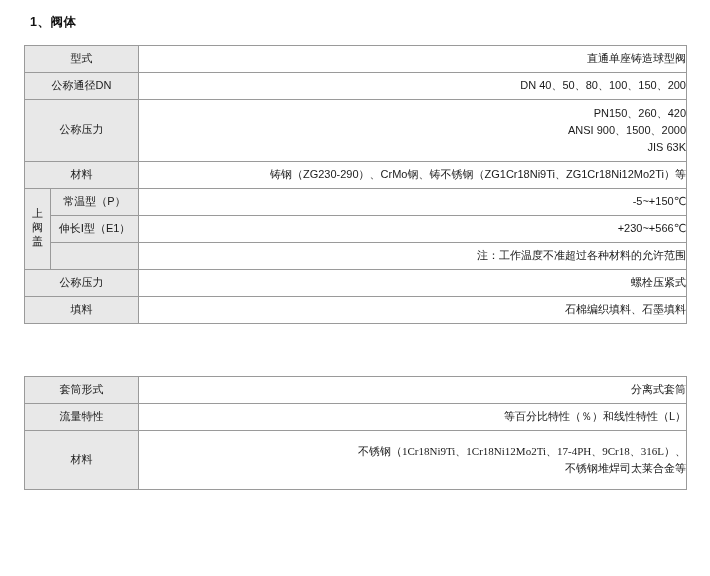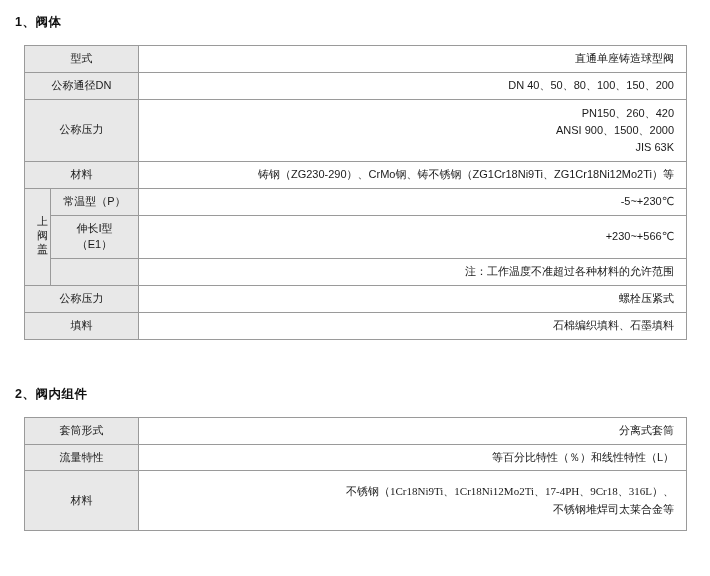--- a/index.html
+++ b/index.html
@@ -18,38 +18,38 @@
   .page {
     position: relative;
     width: 710px;
     height: 576px;
     box-sizing: border-box;
   }
   .section-title {
     font-size: 12.5px;
     font-weight: bold;
     color: #111111;
-    padding-left: 15px;
+    padding-left: 30px;
     letter-spacing: 0.5px;
   }
   .sec1-title { padding-top: 14px; }
   .sec2-title { padding-top: 8px; }
 
   table.spec {
     border-collapse: collapse;
     width: 662px;
     margin-left: 24px;
     margin-top: 14px;
     table-layout: fixed;
   }
   table.spec td {
     border: 1px solid #9a9a9a;
     font-size: 11px;
     line-height: 1.45;
-    padding: 5px 12px;
+    padding: 5px 0;
     vertical-align: middle;
   }
   td.label {
     background: #e8e8e8;
     text-align: center;
     color: #1a1a1a;
   }
   td.value {
     background: #ffffff;
     text-align: right;
@@ -103,21 +103,21 @@
           <div>JIS 63K</div>
         </td>
       </tr>
       <tr>
         <td class="label" colspan="2">材料</td>
         <td class="value">铸钢（ZG230-290）、CrMo钢、铸不锈钢（ZG1Cr18Ni9Ti、ZG1Cr18Ni12Mo2Ti）等</td>
       </tr>
       <tr>
         <td class="vlabel" rowspan="3"><span class="vtext">上阀盖</span></td>
         <td class="label">常温型（P）</td>
-        <td class="value">-5~+230℃</td>
+        <td class="value">-5~+150℃</td>
       </tr>
       <tr>
         <td class="label">伸长Ⅰ型（E1）</td>
         <td class="value">+230~+566℃</td>
       </tr>
       <tr>
         <td class="label"></td>
         <td class="value">注：工作温度不准超过各种材料的允许范围</td>
       </tr>
       <tr>
@@ -126,21 +126,20 @@
       </tr>
       <tr>
         <td class="label" colspan="2">填料</td>
         <td class="value">石棉编织填料、石墨填料</td>
       </tr>
     </tbody>
   </table>
 
   <div class="spacer"></div>
 
-  <div class="section-title sec2-title">2、阀内组件</div>
 
   <table class="spec">
     <colgroup>
       <col style="width:114px">
       <col style="width:548px">
     </colgroup>
     <tbody>
       <tr>
         <td class="label">套筒形式</td>
         <td class="value">分离式套筒</td>

